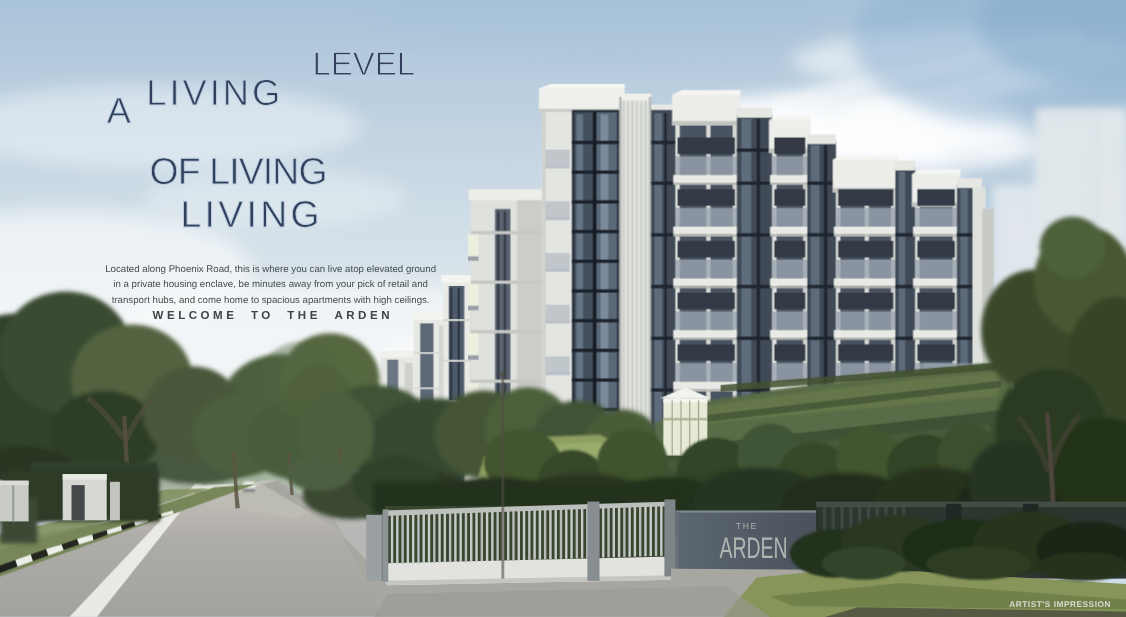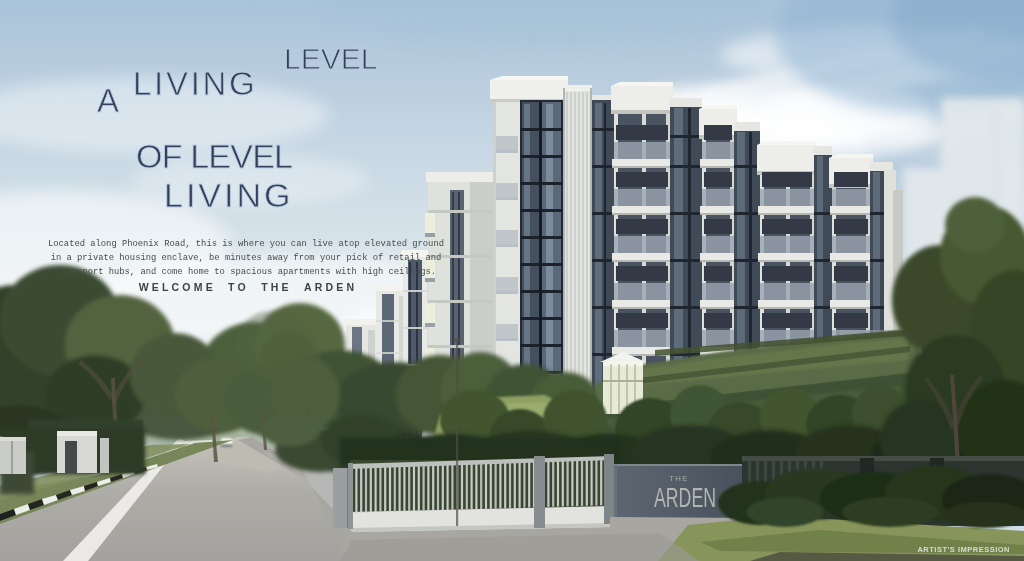--- a/index.html
+++ b/index.html
@@ -679,25 +679,25 @@
 
 </g>
     </svg>
 
 <div class="txt thin" style="left:97px;top:84px;font-size:33px;letter-spacing:1px;">A</div>
 
 <div class="txt thin" style="left:133px;top:67px;font-size:33px;letter-spacing:2.7px;">LIVING</div>
 
 <div class="txt thin" style="left:284px;top:44px;font-size:30px;letter-spacing:0px;text-decoration:underline;">LEVEL</div>
 
-<div class="txt thin" style="left:136px;top:139px;font-size:34px;letter-spacing:-0.8px;">OF LEVEL</div>
+<div class="txt thin" style="left:136px;top:139px;font-size:34px;letter-spacing:-0.8px;">OF LIVING</div>
 
 <div class="txt thin" style="left:164px;top:178px;font-size:34px;letter-spacing:3px;">LIVING</div>
 
-<div class="txt" style="left:0;top:238px;width:492px;text-align:center;color:#454e4b;font-size:8.8px;line-height:13.8px;white-space:normal;font-family:Liberation Mono, monospace;">
+<div class="txt" style="left:0;top:238px;width:492px;text-align:center;color:#454e4b;font-size:8.8px;line-height:13.8px;white-space:normal;">
 Located along Phoenix Road, this is where you can live atop elevated ground<br>
 in a private housing enclave, be minutes away from your pick of retail and<br>
 transport hubs, and come home to spacious apartments with high ceilings.
 </div>
 
 <div class="txt" style="left:0;top:282px;width:496px;text-align:center;color:#3c4543;font-size:10.5px;font-weight:bold;letter-spacing:3.2px;">WELCOME&nbsp;&nbsp;TO&nbsp;&nbsp;THE&nbsp;&nbsp;ARDEN</div>
 
 </div>
 
 </body></html>

